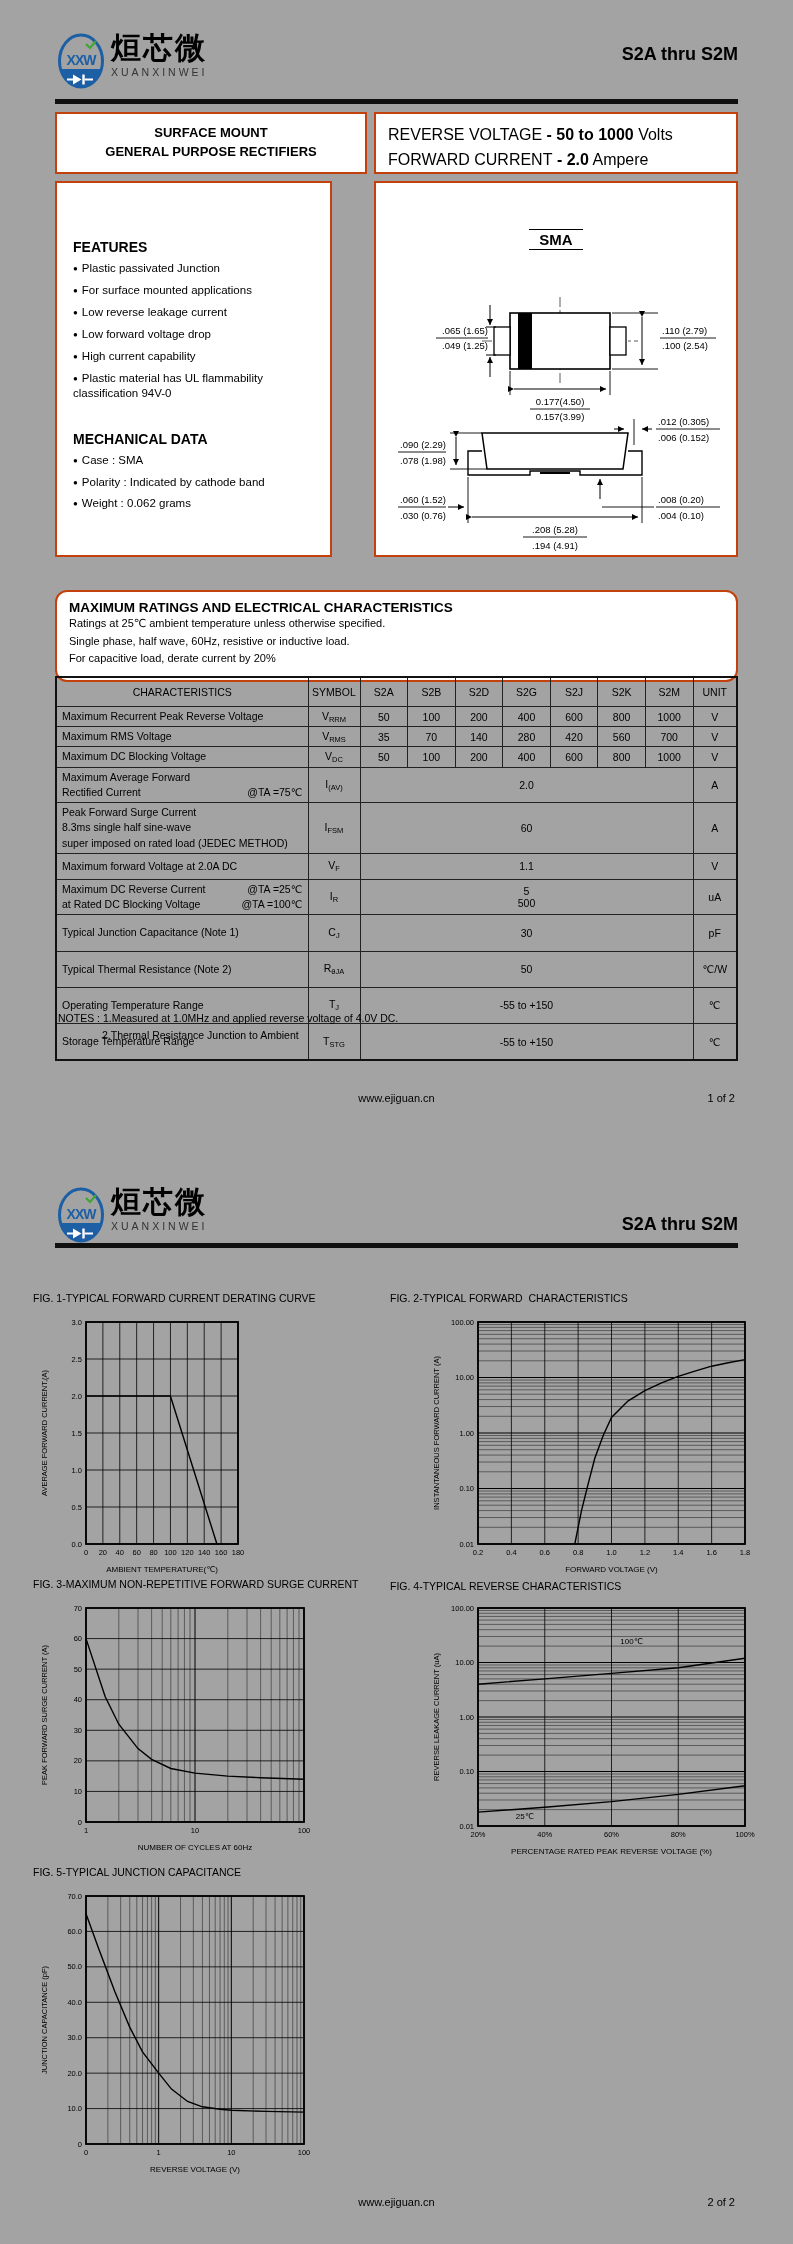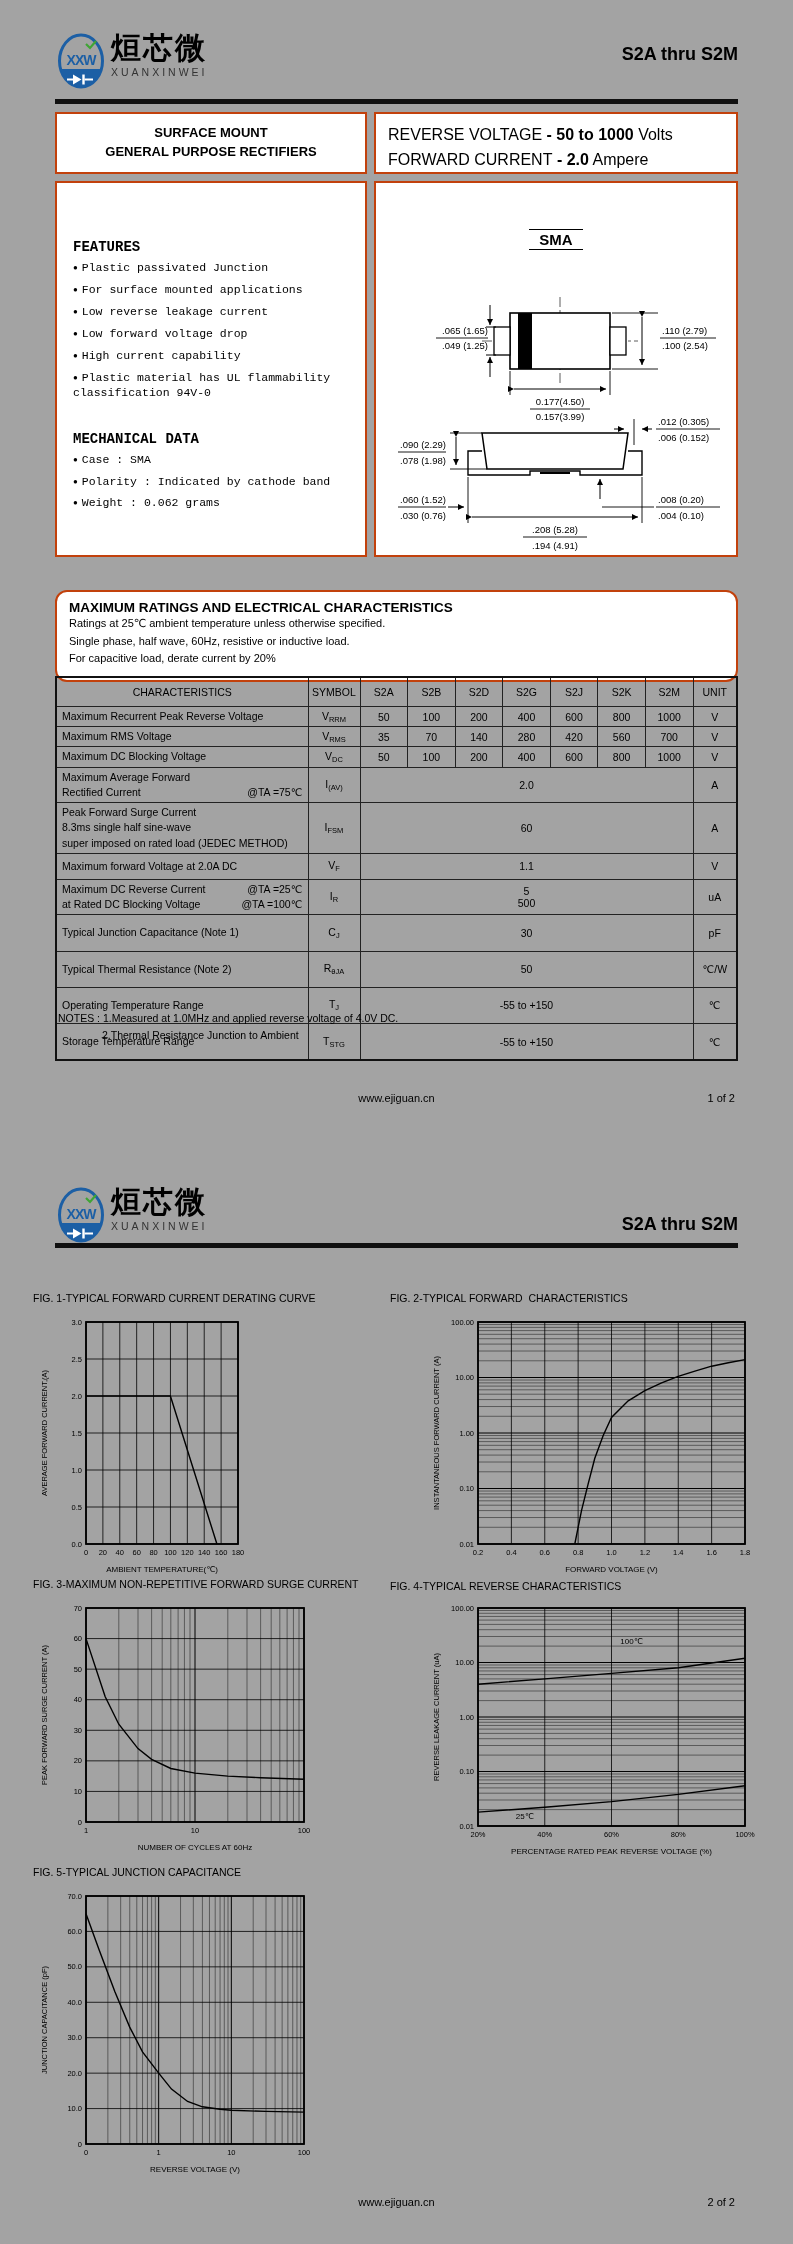--- a/index.html
+++ b/index.html
@@ -82,21 +82,21 @@
 
   <div class="abs box sumL" style="left:55px;top:112px;width:312px;height:62px;">
     <div>SURFACE MOUNT</div>
     <div>GENERAL PURPOSE RECTIFIERS</div>
   </div>
   <div class="abs box sumR" style="left:374px;top:112px;width:364px;height:62px;">
     <div><span>REVERSE VOLTAGE</span><b> - 50 to 1000</b><span> Volts</span></div>
     <div><span>FORWARD CURRENT</span><b> - 2.0</b><span> Ampere</span></div>
   </div>
 
-  <div class="abs box featBox" style="left:55px;top:181px;width:312px;height:376px;font-family:Liberation Mono, monospace;">
+  <div class="abs box featBox" style="left:55px;top:181px;width:277px;height:376px;">
     <div class="sec-h" style="margin-top:56px;">FEATURES</div>
     <ul class="bullets" id="features-list">
         <li>Plastic passivated Junction</li>
         <li>For surface mounted applications</li>
         <li>Low reverse leakage current</li>
         <li>Low forward voltage drop</li>
         <li>High current capability</li>
         <li>Plastic material has UL flammability classification 94V-0</li>
       </ul>
     <div class="sec-h" style="margin-top:30px;">MECHANICAL DATA</div>

